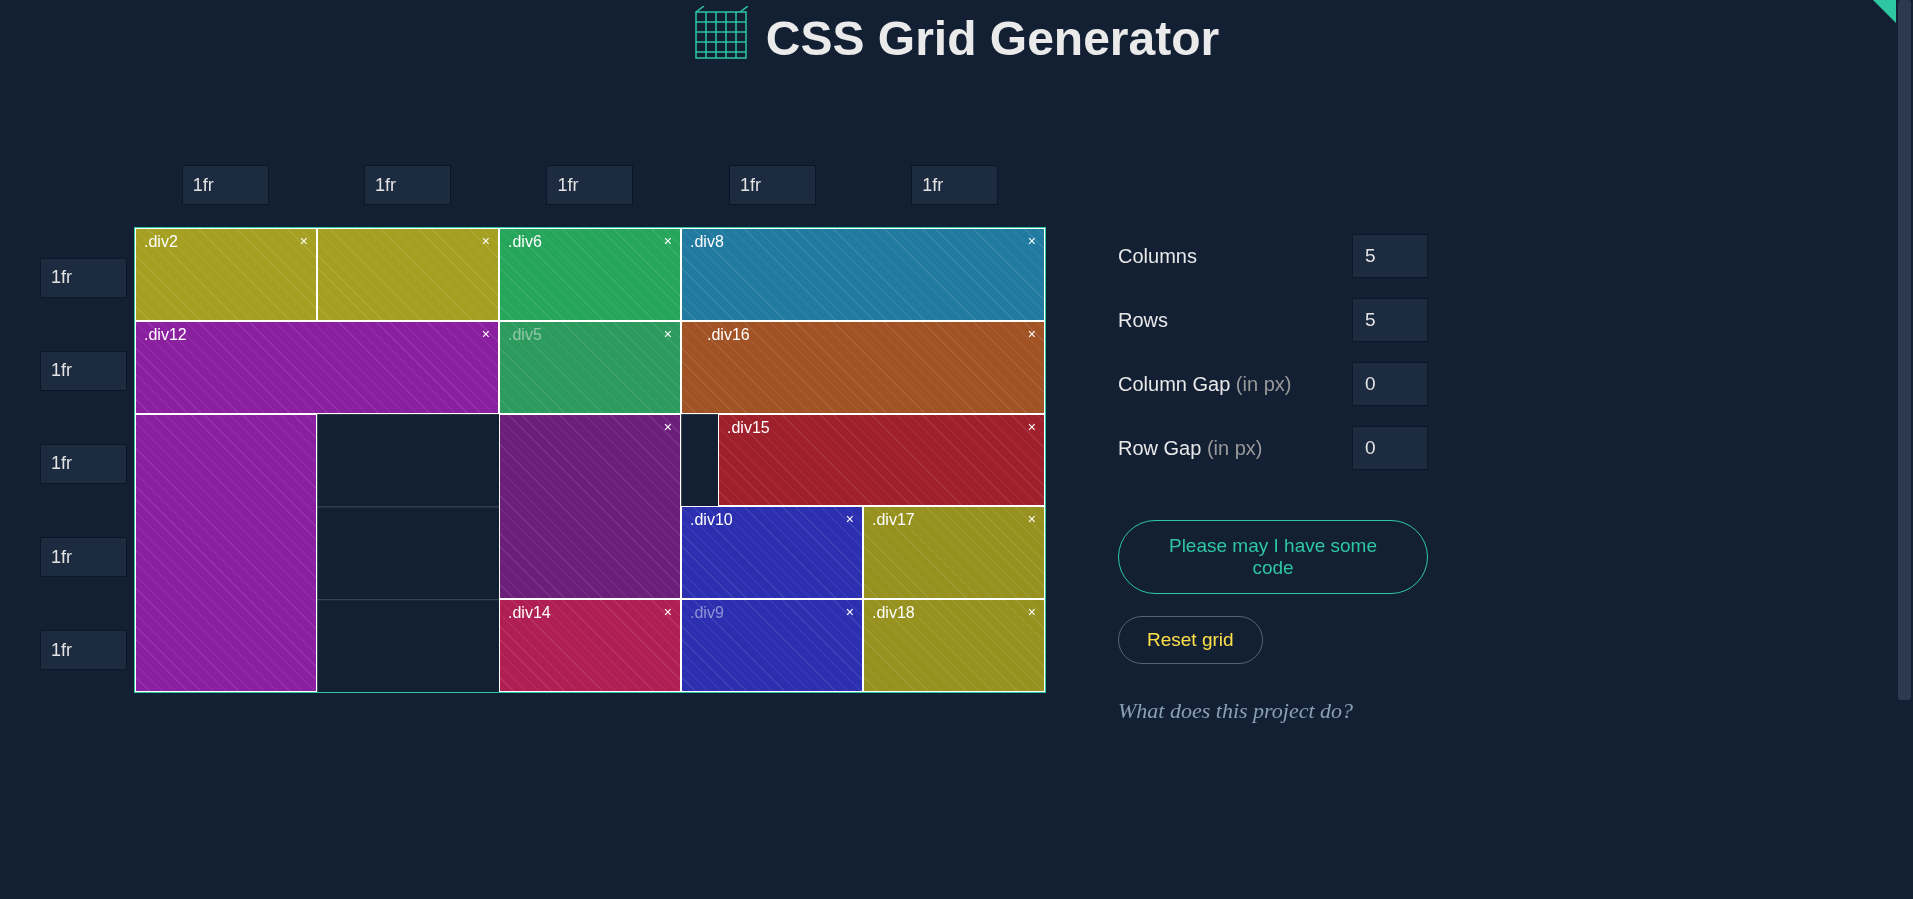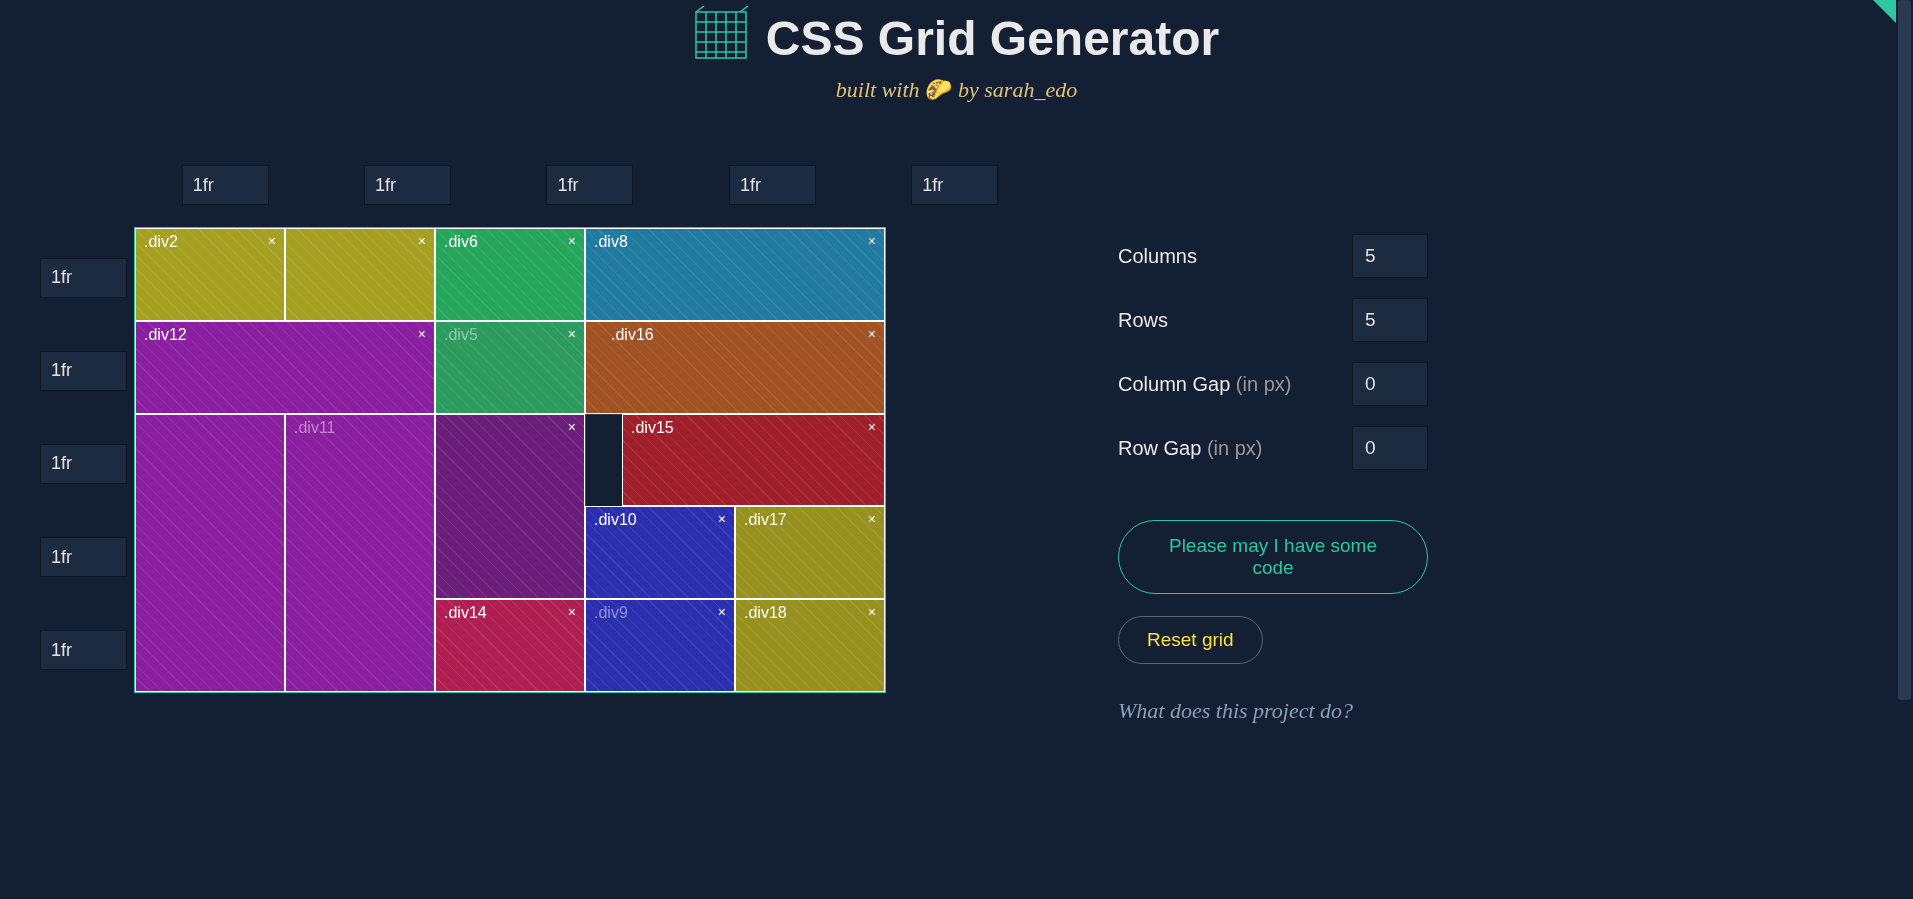--- a/index.html
+++ b/index.html
@@ -100,21 +100,21 @@
     color: #e3e3e3;
     font-size: 18px;
     padding: 0 10px;
     outline: none;
   }
 
   .grid-area {
     position: absolute;
     left: 94px;
     top: 62px;
-    width: 752px;
+    width: 912px;
     height: 466px;
     border: 1px solid #2ec7a4;
     display: grid;
     grid-template-columns: repeat(5, 1fr);
     grid-template-rows: repeat(5, 1fr);
     background-image:
       linear-gradient(to right, rgba(200,200,200,.25) 1px, transparent 1px),
       linear-gradient(to bottom, rgba(200,200,200,.25) 1px, transparent 1px);
     background-size: calc(100%/5) calc(100%/5);
   }
@@ -246,26 +246,20 @@
             <line x1="42" y1="6" x2="42" y2="52"></line>
           <line x1="2" y1="16" x2="52" y2="16"></line>
             <line x1="2" y1="26" x2="52" y2="26"></line>
           <line x1="2" y1="36" x2="52" y2="36"></line>
             <line x1="2" y1="46" x2="52" y2="46"></line>
         </g>
       </svg>
     </span>
     <span>CSS Grid Generator</span>
   </h1>
-  <div class="subtitle">
-    <span>built with </span>
-    <span class="taco">🌮</span>
-    <span> by </span>
-    <span>sarah_edo</span>
-  </div>
 </header>
 
 <div class="workspace">
 
   <div class="col-headers">
     <input class="unit-input" value="1fr" style="">
     <input class="unit-input" value="1fr" style="">
     <input class="unit-input" value="1fr" style="">
     <input class="unit-input" value="1fr" style="">
     <input class="unit-input" value="1fr" style="">
@@ -305,24 +299,20 @@
     <div class="placed c-greenA faded" style="grid-column:3/4;grid-row:2/3">
       <span class="label">.div5</span>
       <span class="close">×</span>
     </div>
     <div class="placed c-rust" style="grid-column:4/6;grid-row:2/3">
       <span class="label">.div16</span>
       <span class="close">×</span>
     </div>
 
     <div class="placed c-purple" style="grid-column:1/2;grid-row:3/6">
-      
-    </div>
-    <div class="placed c-purple faded" style="grid-column:2/3;grid-row:3/6">
-      <span class="label">.div11</span>
       
     </div>
     <div class="placed c-plum" style="grid-column:3/4;grid-row:3/5">
       <span class="label"></span>
       <span class="close">×</span>
     </div>
     <div class="placed c-darkred" style="grid-column:4/6;grid-row:3/4">
       <span class="label">.div15</span>
       <span class="close">×</span>
     </div>

